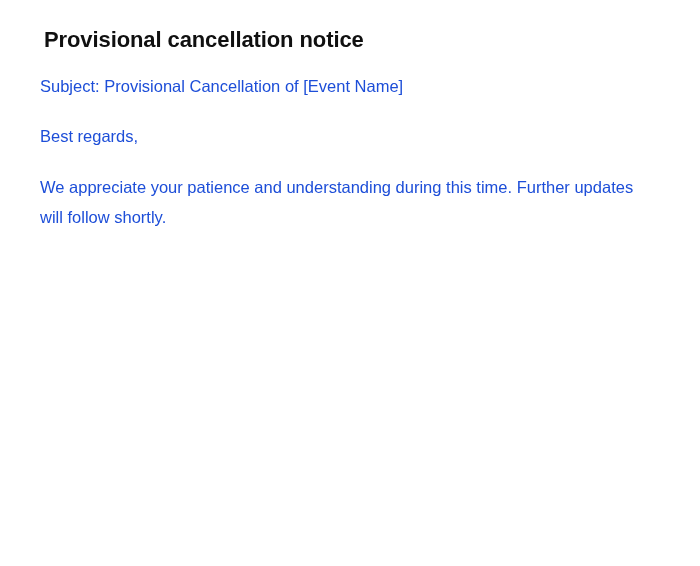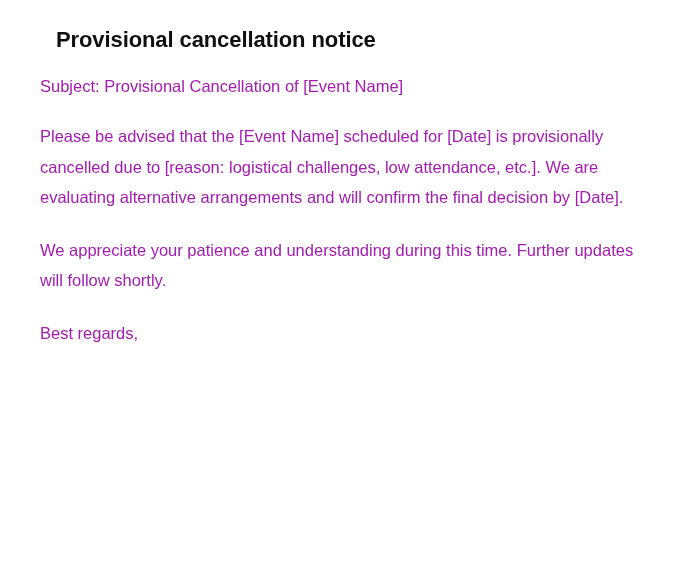--- a/index.html
+++ b/index.html
@@ -16,37 +16,36 @@
   }
   .document {
     padding: 26px 40px 0 40px;
     box-sizing: border-box;
   }
   .doc-title {
     font-size: 22px;
     font-weight: bold;
     line-height: 1.3;
     color: #101010;
-    margin: 0 0 16px 16px;
+    margin: 0 0 16px 4px;
     letter-spacing: -0.1px;
   }
   .doc-paragraph {
     font-size: 16.5px;
     line-height: 1.85;
-    color: #a21caf;
+    color: #1d4ed8;
     margin: 0 0 22px 0;
     max-width: 600px;
     font-weight: 400;
   }
   .doc-paragraph.tight {
     margin-bottom: 20px;
   }
 </style>
 </head>
 <body>
 
 <div class="document">
   <h1 class="doc-title">Provisional cancellation notice</h1>
   <p class="doc-paragraph tight">Subject: Provisional Cancellation of [Event Name]</p>
-  <p class="doc-paragraph">Please be advised that the [Event Name] scheduled for [Date] is provisionally cancelled due to [reason: logistical challenges, low attendance, etc.]. We are evaluating alternative arrangements and will confirm the final decision by [Date].</p>
+  <p class="doc-paragraph tight">Best regards,</p>
   <p class="doc-paragraph">We appreciate your patience and understanding during this time. Further updates will follow shortly.</p>
-  <p class="doc-paragraph tight">Best regards,</p>
 </div>
 
 </body></html>

